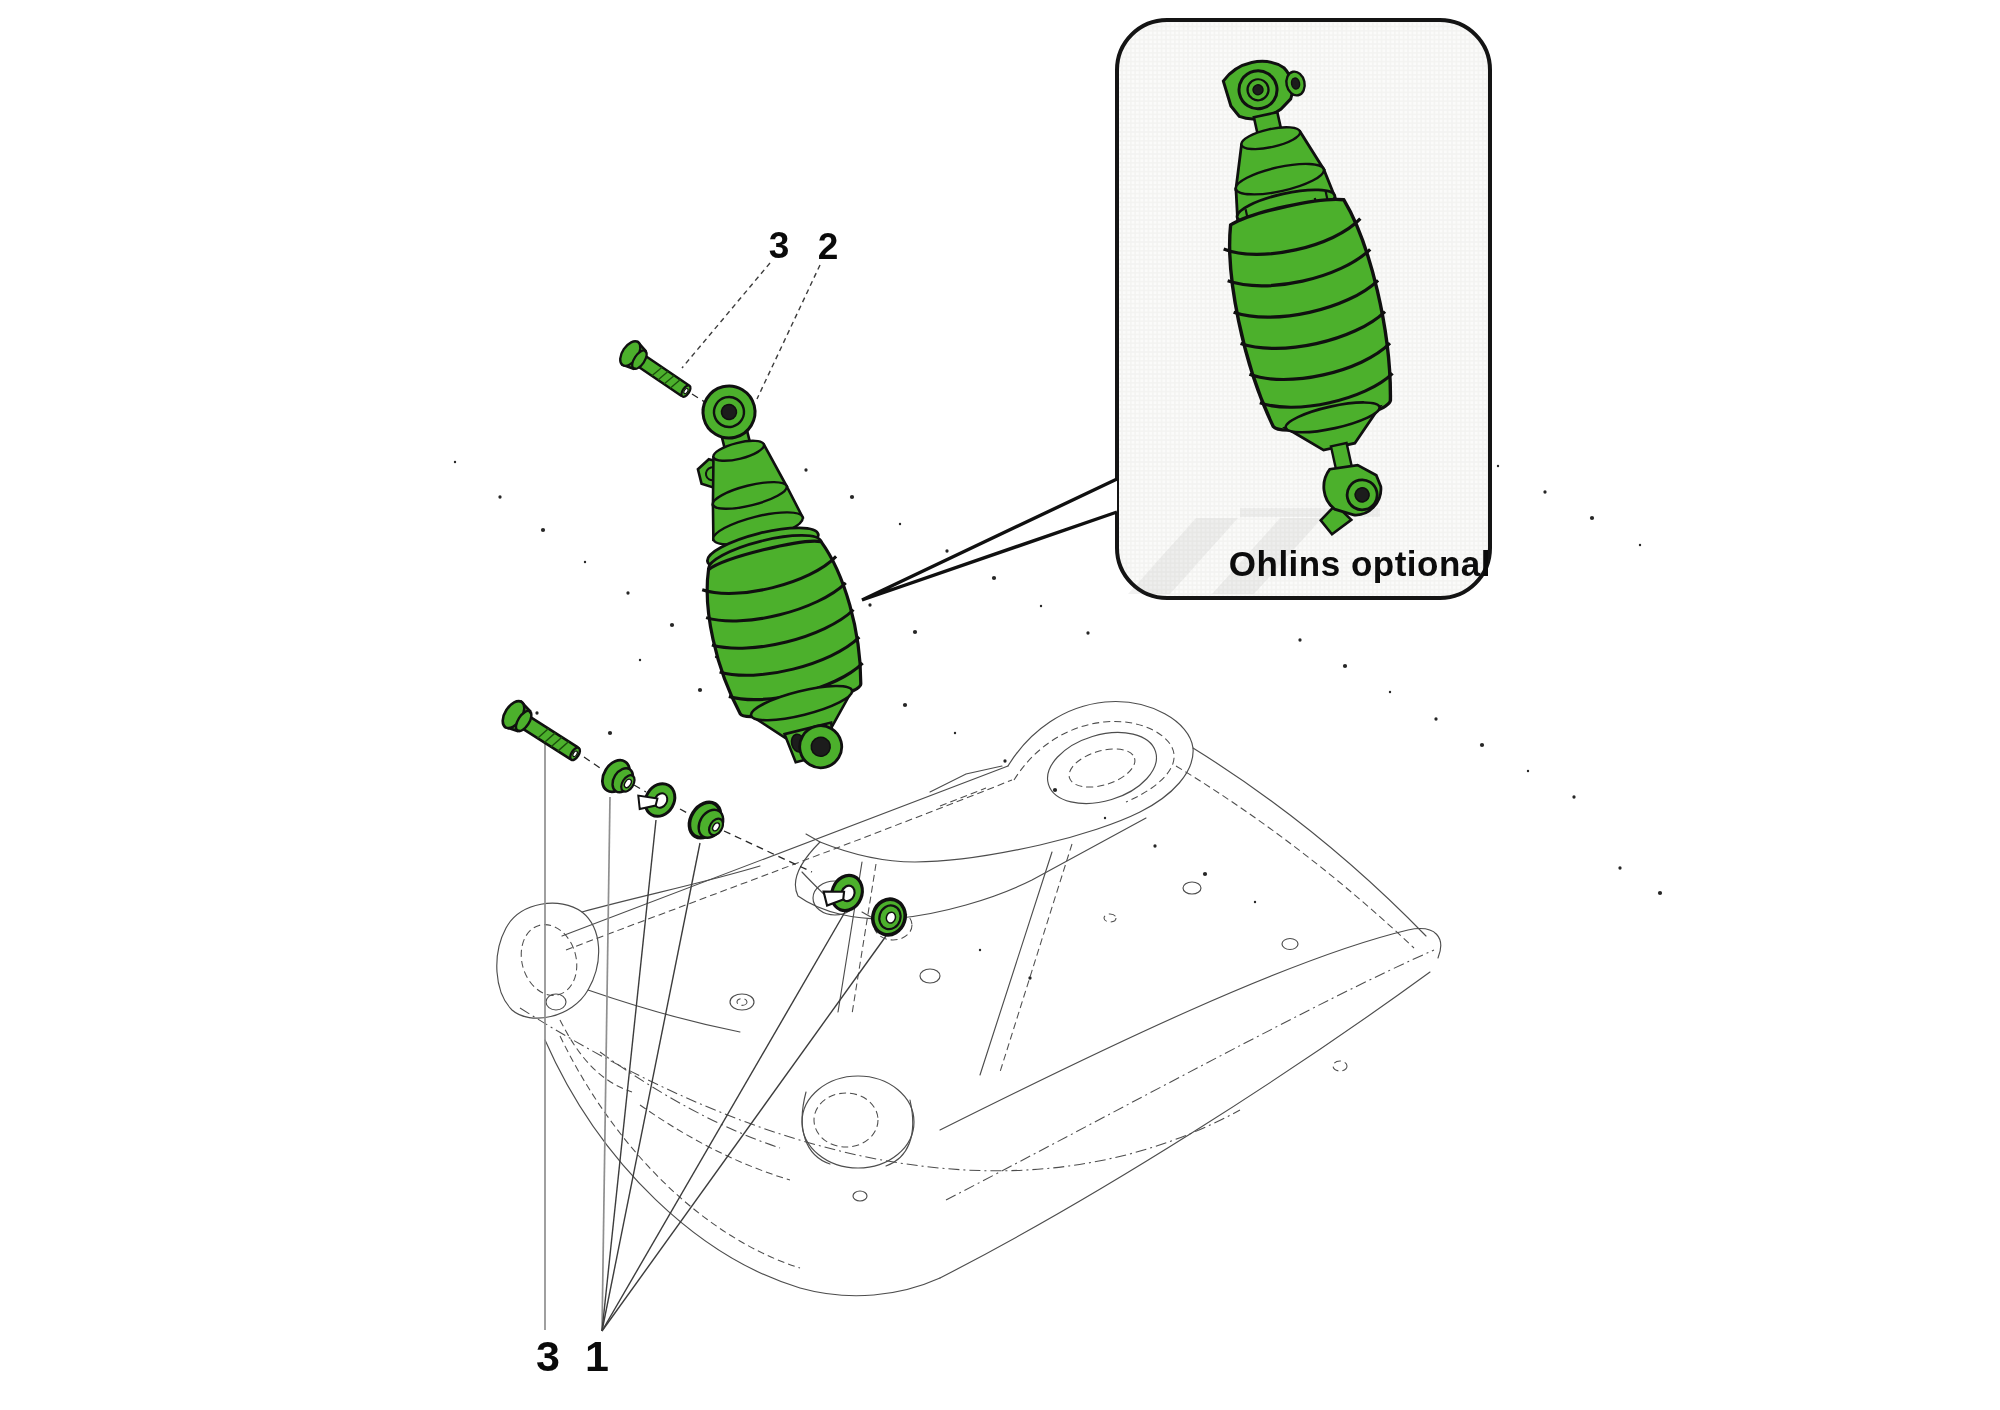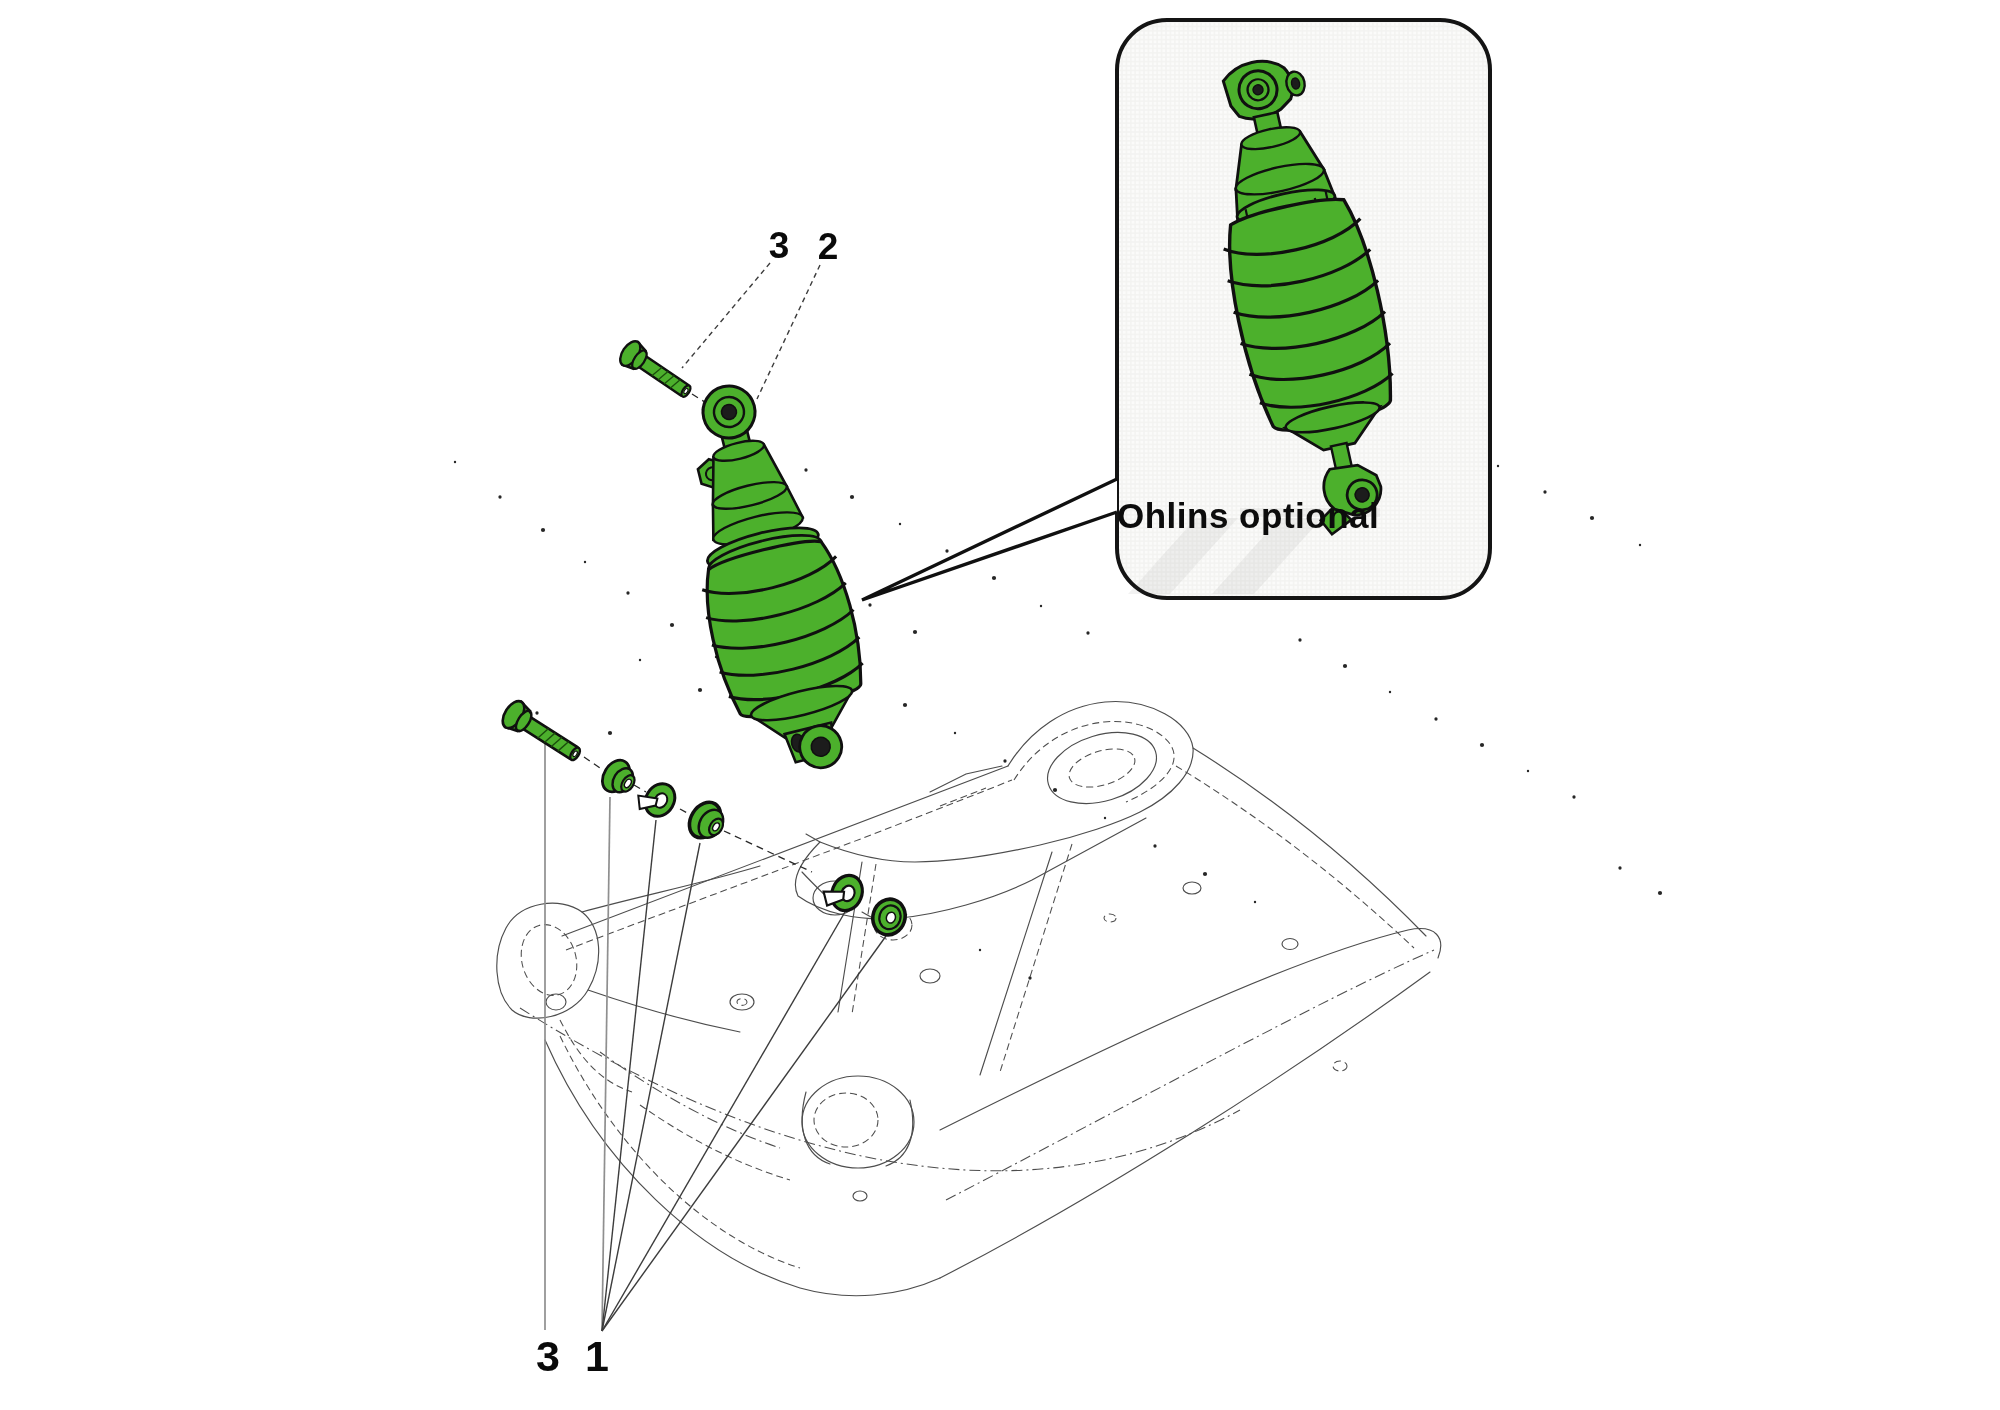--- a/index.html
+++ b/index.html
@@ -30,21 +30,21 @@
   .leadergray{stroke:#8f8f8f;stroke-width:1.7;fill:none;}
   .axis{stroke:#262626;stroke-width:1.3;fill:none;stroke-dasharray:7 5;}
   .dot{fill:#262626;}
   .callout{
     position:absolute;transform:translate(-50%,-50%);
     font-weight:bold;color:#0a0a0a;line-height:1;user-select:none;
   }
   .callout.top{font-size:37px;}
   .callout.bottom{font-size:43px;}
   .inset-caption{
-    position:absolute;left:1117px;top:496px;width:374px;text-align:left;
+    position:absolute;left:1117px;top:544px;width:374px;text-align:right;
     font-weight:bold;font-size:35px;color:#0c0c0c;letter-spacing:.5px;
   }
 </style>
 </head>
 <body>
 
 <div class="stage">
 <svg width="2000" height="1410" viewBox="0 0 2000 1410">
   <defs>
     <pattern id="grid" width="4.4" height="4.4" patternUnits="userSpaceOnUse">

